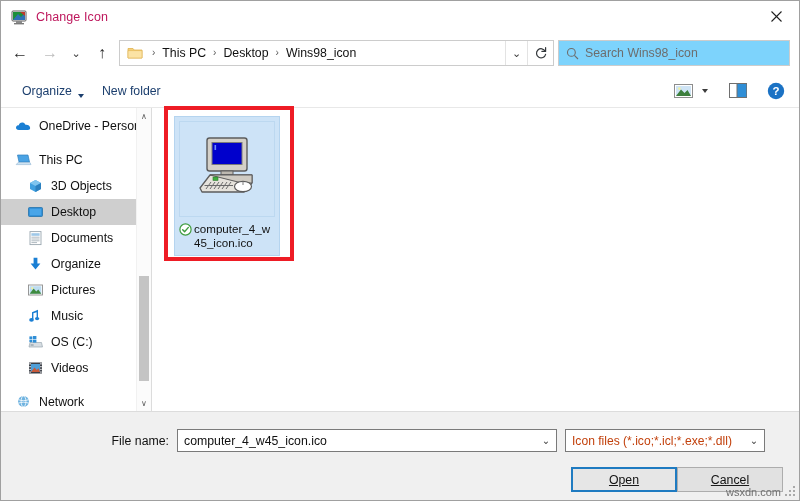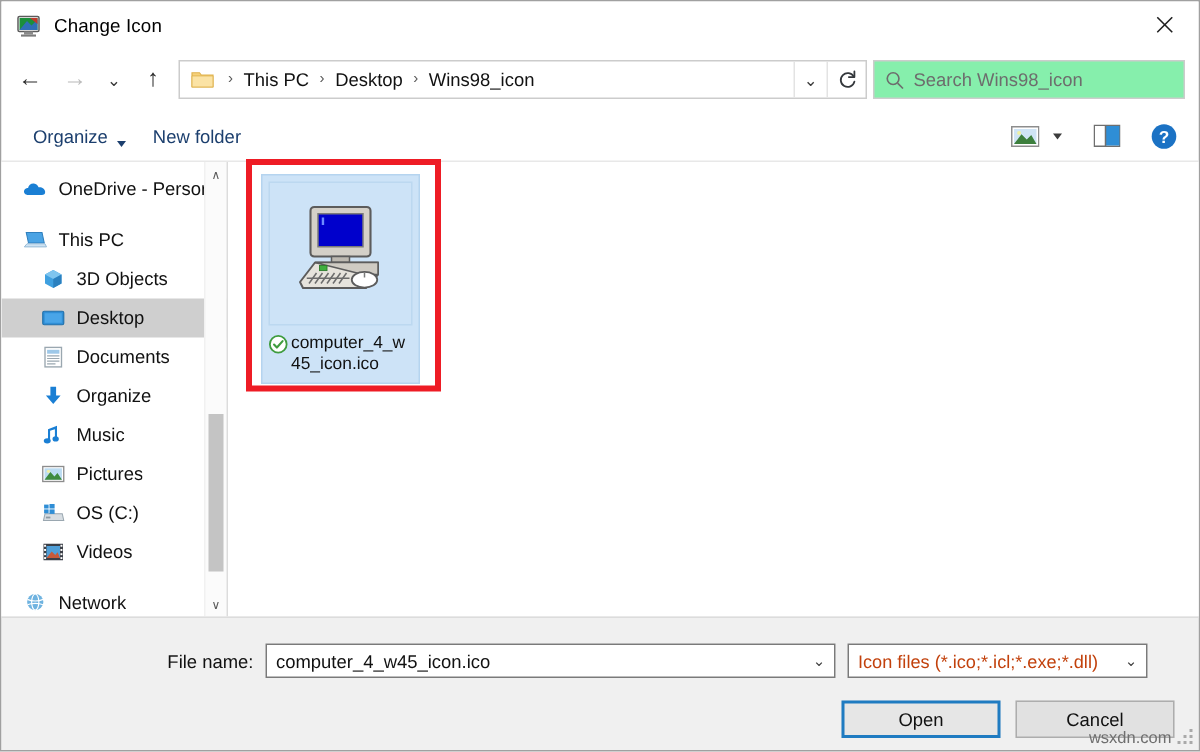--- a/index.html
+++ b/index.html
@@ -40,21 +40,21 @@
   }
   .title-icon {
     width: 16px; height: 16px;
     margin-left: 10px;
     position: relative;
     flex: none;
   }
   .title-text {
     margin-left: 9px;
     font-size: 12.5px;
-    color: #000000;
+    color: #be185d;
     letter-spacing: .1px;
   }
   .close-btn {
     position: absolute;
     right: 0; top: 0;
     width: 46px; height: 30px;
     display: flex;
     align-items: center;
     justify-content: center;
     color: #202020;
@@ -127,24 +127,24 @@
   .refresh-btn {
     width: 26px;
     display: flex;
     align-items: center;
     justify-content: center;
     height: 100%;
     border-left: 1px solid #e3e3e3;
     box-sizing: border-box;
   }
   .searchbox {
-    width: 208px;
+    width: 232px;
     height: 26px;
     border: 1px solid #cccccc;
-    background: #86efac;
+    background: #7dd3fc;
     display: flex;
     align-items: center;
     box-sizing: border-box;
     flex: none;
   }
   .search-icon-wrap {
     width: 26px;
     display: flex; align-items: center; justify-content: center;
     flex: none;
   }
@@ -386,21 +386,22 @@
     color: #c2410c;
     padding-left: 6px;
     white-space: nowrap;
     overflow: hidden;
   }
   .buttons-row {
     position: absolute;
     right: 16px;
     top: 55px;
     display: flex;
-    gap: 10px;
+    gap: 0;
+    text-decoration: underline;
   }
   .btn {
     width: 106px;
     height: 25px;
     font-size: 12.3px;
     color: #111111;
     background: #e1e1e1;
     border: 1px solid #adadad;
     box-sizing: border-box;
     display: flex;
@@ -603,38 +604,38 @@
           <svg width="17" height="16" viewBox="0 0 17 16">
             <path d="M6.6 1.8 L10.4 1.8 L10.4 7.6 L13.4 7.6 L8.5 13.4 L3.6 7.6 L6.6 7.6 Z" fill="#1a7fd4"></path>
           </svg>
         </span>
         <span class="tree-label">Organize</span>
       </div>
 
       <div class="tree-item indent-1">
         <span class="tree-icon">
           <svg width="17" height="16" viewBox="0 0 17 16">
-            <path d="M11 1.8 L11 10.4 L9.6 10.4 L9.6 4.2 L6.4 5.2 L6.4 11.6 L5 11.6 L5 4.2 Z" fill="#1a7fd4"></path>
-            <ellipse cx="4.5" cy="11.9" rx="2.3" ry="1.8" fill="#1a7fd4"></ellipse>
-            <ellipse cx="10.1" cy="10.6" rx="2.1" ry="1.7" fill="#1a7fd4"></ellipse>
-          </svg>
-        </span>
-        <span class="tree-label">Music</span>
-      </div>
-
-      <div class="tree-item indent-1">
-        <span class="tree-icon">
-          <svg width="17" height="16" viewBox="0 0 17 16">
             <rect x="1.5" y="3" width="14" height="10" fill="#ffffff" stroke="#8d8d8d" stroke-width=".9"></rect>
             <rect x="2.7" y="4.2" width="11.6" height="7.6" fill="#bcdcf2"></rect>
             <path d="M2.7 11.8 L6.6 6.6 L9.3 9.6 L11.3 7.4 L14.3 11.8 Z" fill="#3f8b3f"></path>
             <circle cx="5.3" cy="6.2" r="1.1" fill="#f2f0a4"></circle>
           </svg>
         </span>
         <span class="tree-label">Pictures</span>
+      </div>
+
+      <div class="tree-item indent-1">
+        <span class="tree-icon">
+          <svg width="17" height="16" viewBox="0 0 17 16">
+            <path d="M11 1.8 L11 10.4 L9.6 10.4 L9.6 4.2 L6.4 5.2 L6.4 11.6 L5 11.6 L5 4.2 Z" fill="#1a7fd4"></path>
+            <ellipse cx="4.5" cy="11.9" rx="2.3" ry="1.8" fill="#1a7fd4"></ellipse>
+            <ellipse cx="10.1" cy="10.6" rx="2.1" ry="1.7" fill="#1a7fd4"></ellipse>
+          </svg>
+        </span>
+        <span class="tree-label">Music</span>
       </div>
 
       <div class="tree-item indent-1">
         <span class="tree-icon">
           <svg width="17" height="16" viewBox="0 0 17 16">
             <path d="M3 8.5 L14.5 8.5 L15.5 13 L2 13 Z" fill="#d7dde2" stroke="#9aa7b0" stroke-width=".7"></path>
             <rect x="3.6" y="10.4" width="3" height="1.2" fill="#8c9aa4"></rect>
             <g fill="#2f8ed6">
               <rect x="2.4" y="2.4" width="3" height="2.6"></rect>
                 <rect x="6" y="2" width="3.4" height="3"></rect>

